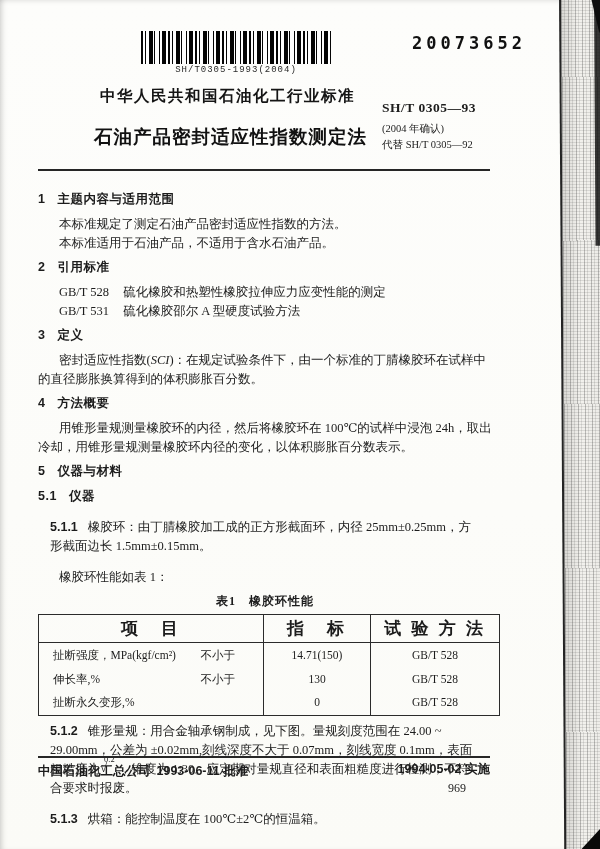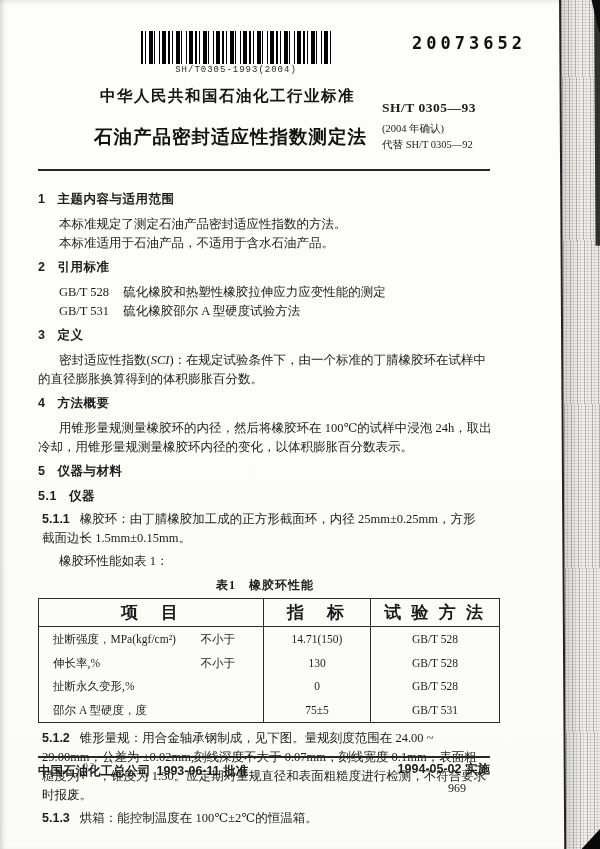--- a/index.html
+++ b/index.html
@@ -66,21 +66,21 @@
     font-family:"Liberation Sans","DejaVu Sans",sans-serif;
     font-weight:bold; font-size:12.5px; margin:5px 0 6px; letter-spacing:.5px;
   }
   .sec-h:first-child { margin-top:0; }
   .sec-h .no { margin-right:12px; }
   .sub-h { margin:2px 0 2px; }
   p { margin:0; }
   .indent { text-indent:21px; }
   .ref-line { padding-left:21px; }
   .ref-line .code { margin-right:14px; }
-  .clause { margin:4px; }
+  .clause { margin:12px; }
   .clause .cno {
     font-family:"Liberation Sans","DejaVu Sans",sans-serif;
     font-weight:bold; margin-right:10px;
   }
   .term { font-style:italic; }
 
   
   .tbl-title { text-align:center; font-weight:bold; font-size:12px; margin:5px 0 3px; letter-spacing:1px; }
   table.t1 {
     border-collapse:collapse; margin:0 auto; width:452px;
@@ -234,30 +234,20 @@
         <tr>
           <td class="c-item">
               <div class="item-flex">
                 <span>扯断永久变形,%</span>
                 <span></span>
               </div>
             </td>
           <td class="c-val">0</td>
           <td class="c-met">GB/T 528</td>
         </tr>
-        <tr>
-          <td class="c-item">
-              <div class="item-flex">
-                <span>邵尔 A 型硬度，度</span>
-                <span></span>
-              </div>
-            </td>
-          <td class="c-val">75±5</td>
-          <td class="c-met">GB/T 531</td>
-        </tr>
       </tbody>
     </table>
 
     <p class="clause" style="margin-top:6px;">
       <span class="cno">5.1.2</span><span>锥形量规：用合金轴承钢制成，见下图。量规刻度范围在 24.00 ~ 29.00mm，公差为 ±0.02mm,刻线深度不大于 0.07mm，刻线宽度 0.1mm，表面粗糙度为</span><span class="rough"><span class="rough-num">0.2</span><span class="rough-mark"></span></span><span>，锥度为 1:30。应定期对量规直径和表面粗糙度进行检测，不符合要求时报废。</span>
     </p>
     <p class="clause">
       <span class="cno">5.1.3</span><span>烘箱：能控制温度在 100℃±2℃的恒温箱。</span>
     </p>
   </div>

